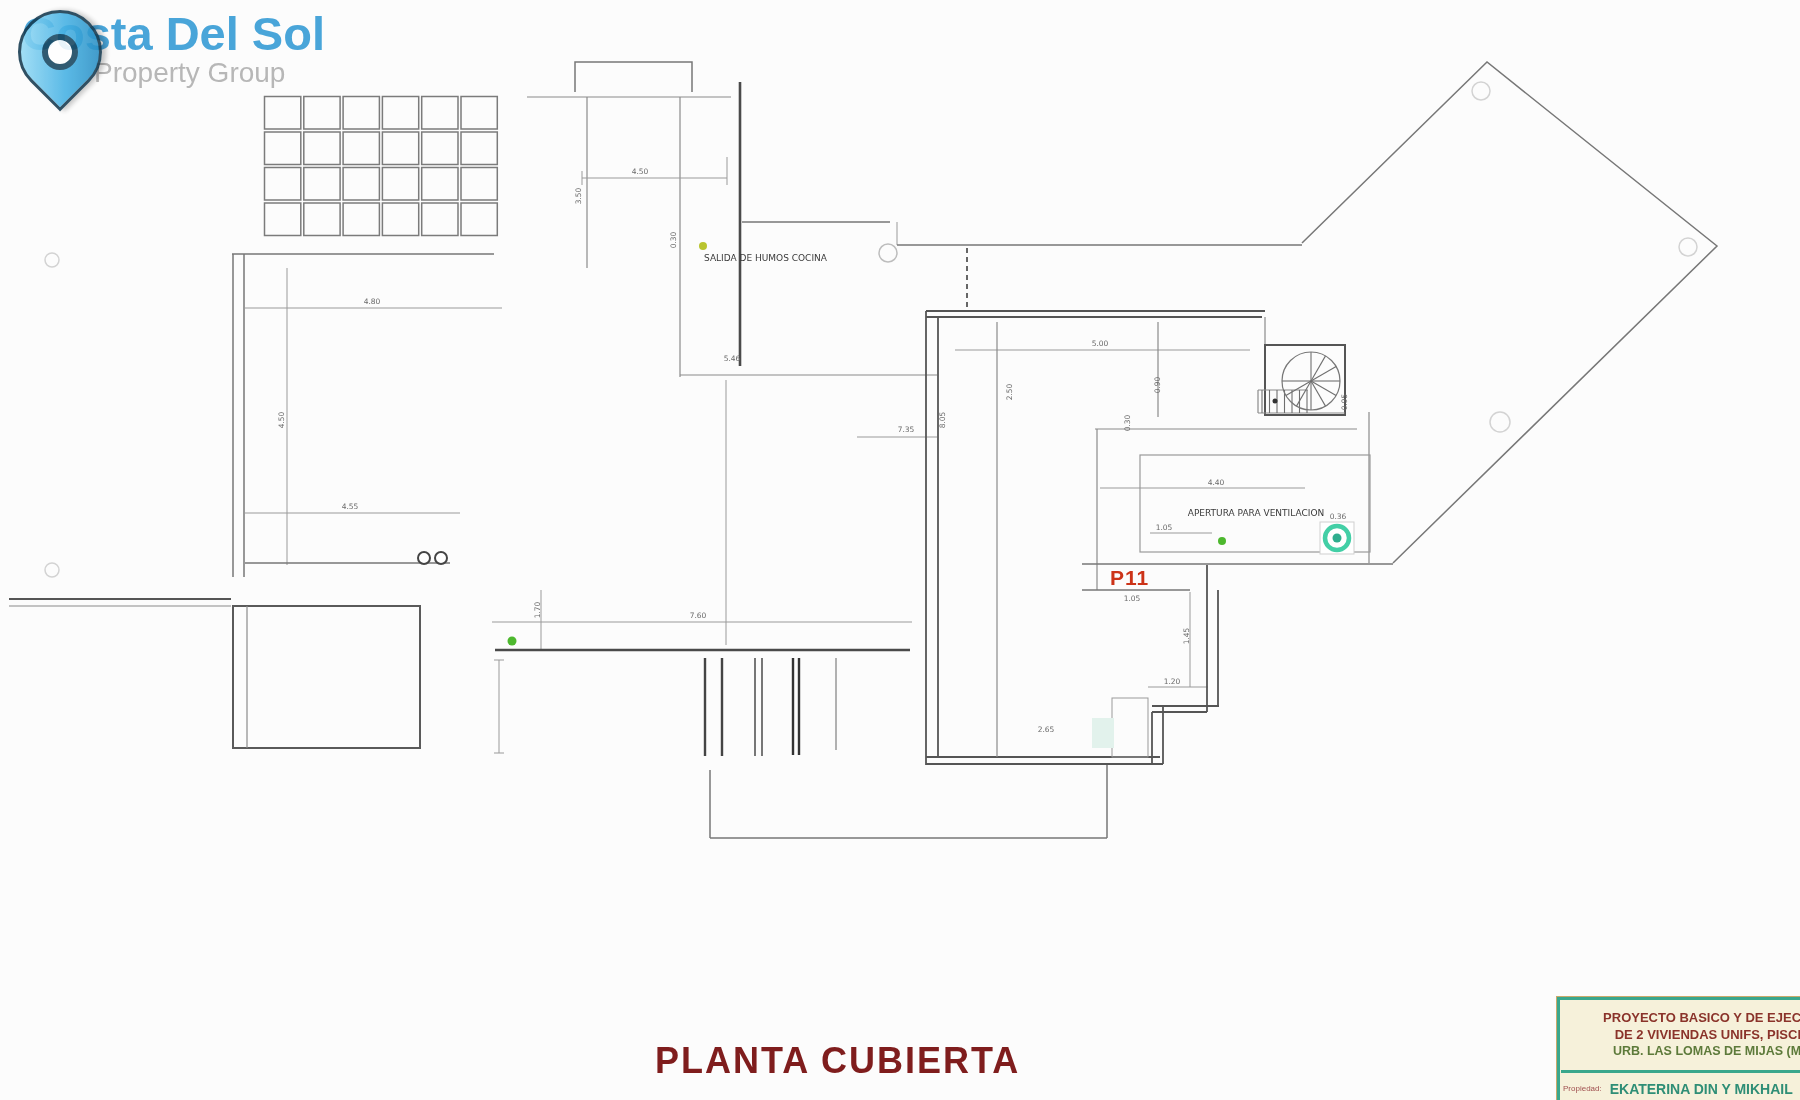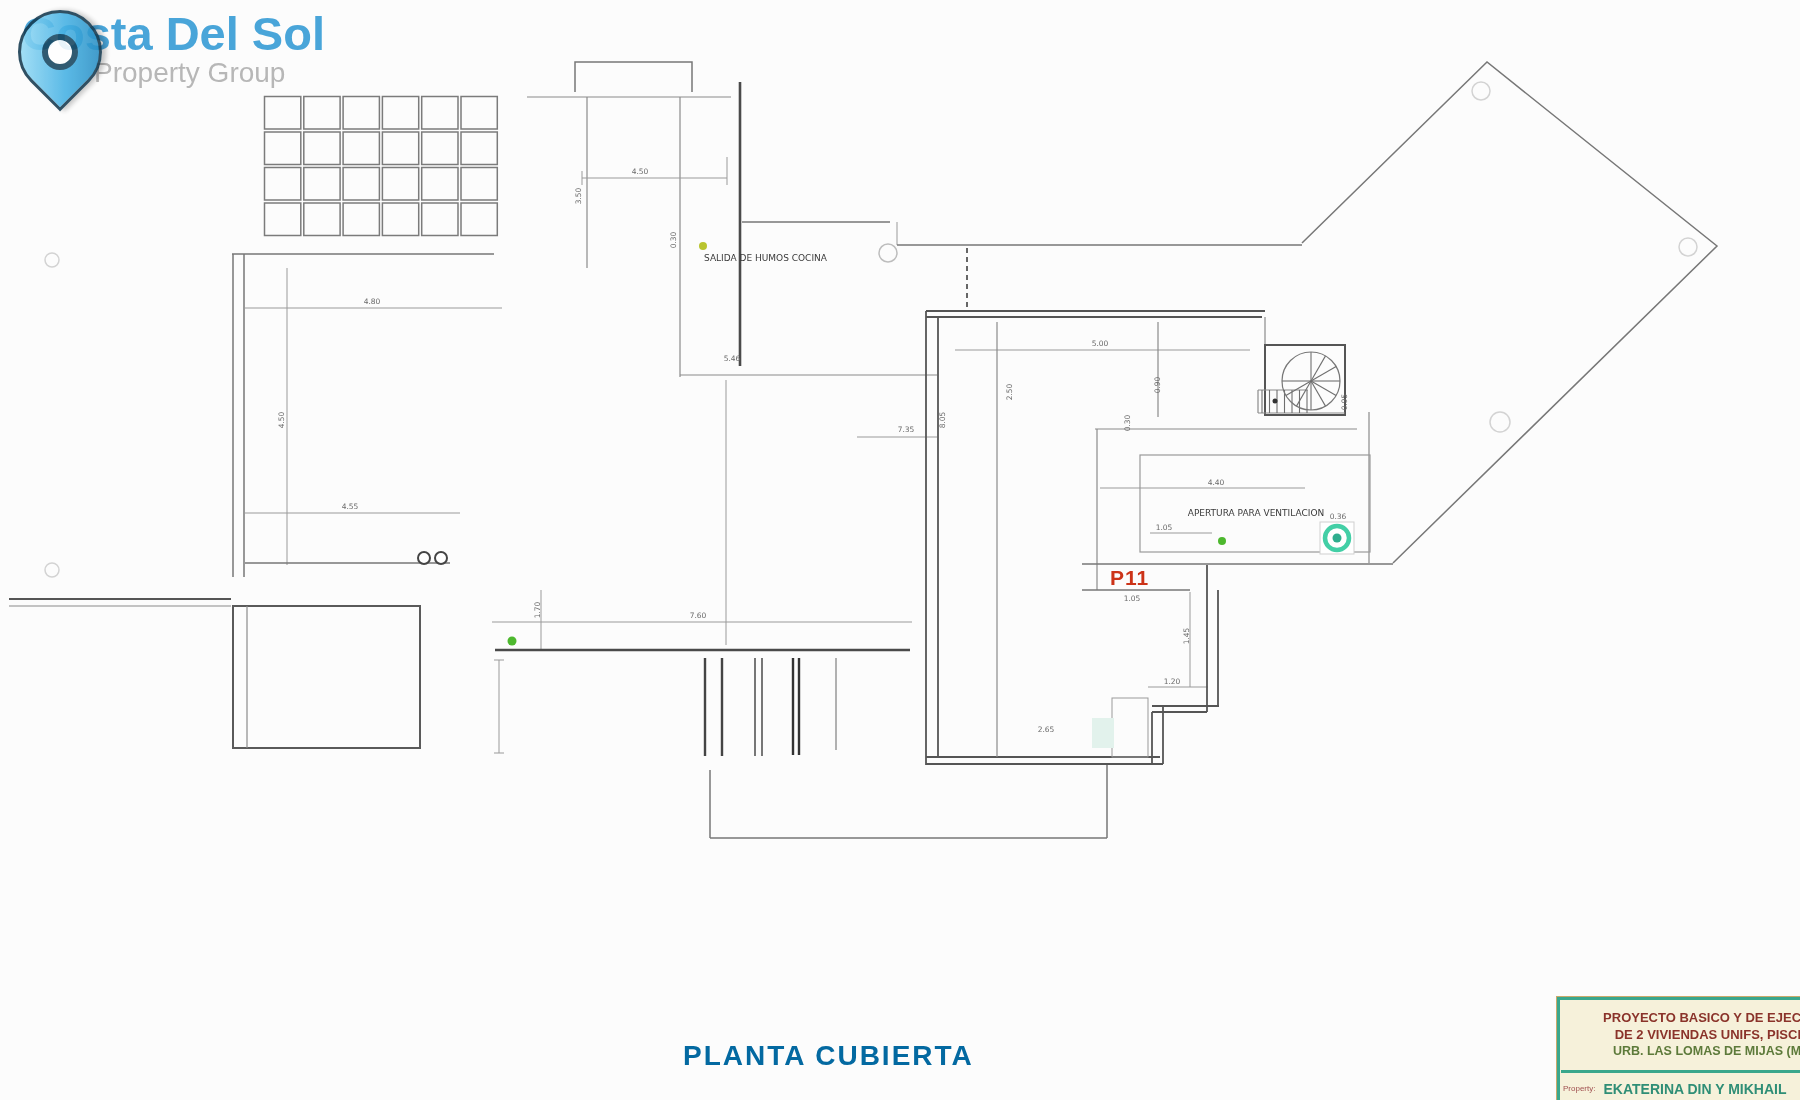--- a/index.html
+++ b/index.html
@@ -26,22 +26,22 @@
   .dash{stroke:#666;stroke-width:2;stroke-dasharray:5 4;fill:none;}
   .faint{stroke:#d3d3d3;stroke-width:1.5;fill:none;}
   .col{stroke:#bdbdbd;stroke-width:1.5;fill:none;}
   #pergola rect{fill:none;stroke:#7b7b7b;stroke-width:1.5;}
   #spokes line,#rungs line{stroke:#6f6f6f;stroke-width:1.1;}
   #dims text{font:7.5px "DejaVu Sans",sans-serif;fill:#6a6a6a;text-anchor:middle;}
   .lbl{font:9px "DejaVu Sans",sans-serif;fill:#3a3a3a;}
   .mid{text-anchor:middle;}
   .p11{font:bold 21px "Liberation Sans",sans-serif;fill:#cc3318;letter-spacing:1px;}
   
-  .plan-title{position:absolute;left:683px;top:1040px;font-size:28px;font-weight:600;
-      color:#0369a1;letter-spacing:2px;white-space:nowrap;}
+  .plan-title{position:absolute;left:655px;top:1040px;font-size:36px;font-weight:600;
+      color:#7f1d1d;letter-spacing:2px;white-space:nowrap;}
   
   .tblock{position:absolute;left:1556px;top:996px;width:330px;height:200px;
       background:#f6f1da;border:1px solid #caa96a;box-shadow:inset 0 0 0 3px #3aa78c;
       padding:0;}
   .tb-top{padding:12px 8px 8px 10px;text-align:center;}
   .tb-l1,.tb-l2{font-size:13px;font-weight:bold;color:#8a332a;white-space:nowrap;line-height:17px;}
   .tb-l3{font-size:12.5px;font-weight:bold;color:#5d7a3a;white-space:nowrap;line-height:17px;}
   .tb-div{height:3px;background:#3aa78c;margin:2px 4px;}
   .tb-row{display:flex;align-items:center;padding:6px 6px;}
   .tb-owner-label{font-size:8px;color:#a05050;margin-right:8px;line-height:8px;white-space:nowrap;}
@@ -264,18 +264,18 @@
   <div class="plan-title">PLANTA CUBIERTA</div>
 
   <div class="tblock">
     <div class="tb-top">
       <div class="tb-l1">PROYECTO BASICO Y DE EJECUCION</div>
       <div class="tb-l2">DE 2 VIVIENDAS UNIFS, PISCINA Y</div>
       <div class="tb-l3">URB. LAS LOMAS DE MIJAS (MIJAS)</div>
     </div>
     <div class="tb-div"></div>
     <div class="tb-row">
-      <div class="tb-owner-label">Property:</div>
+      <div class="tb-owner-label">Propiedad:</div>
       <div class="tb-owner">EKATERINA DIN Y MIKHAIL</div>
     </div>
   </div>
 
 </div>
 
 </body></html>

